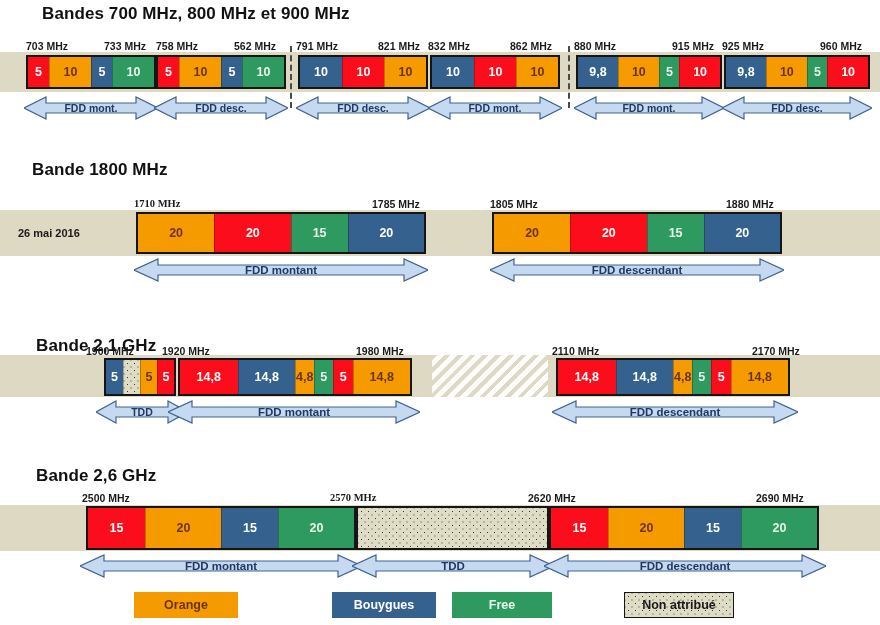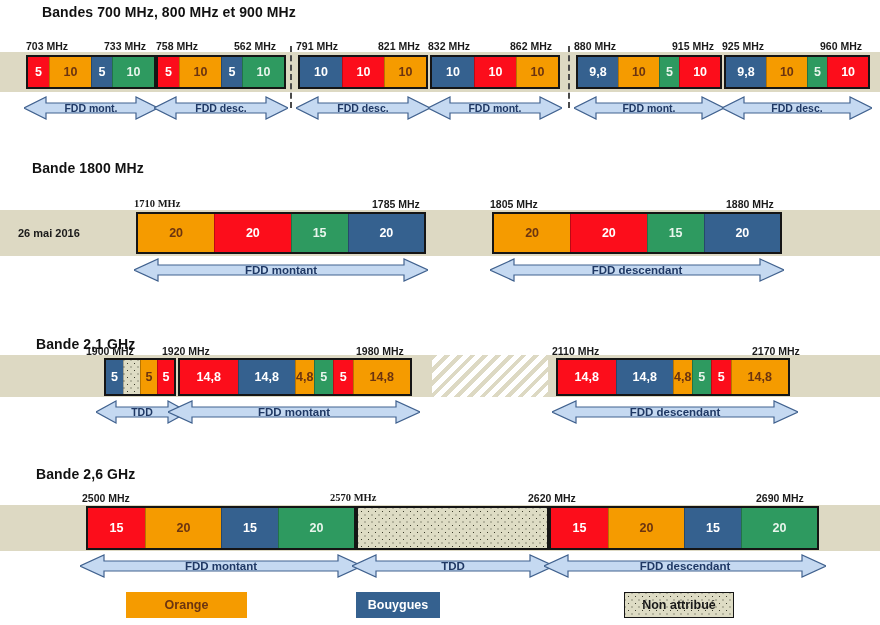--- a/index.html
+++ b/index.html
@@ -7,21 +7,21 @@
     width:880px;height:625px;
     background:#ffffff;
     font-family:"Liberation Sans", sans-serif;
     color:#1a1a1a;
     position:relative;
     overflow:hidden;
   }
   .section{position:absolute;left:0;width:880px;}
   .sec-title{
     position:absolute;
-    font-size:14px;font-weight:bold;color:#111111;
+    font-size:17px;font-weight:bold;color:#111111;
     letter-spacing:.1px;white-space:nowrap;
   }
   
   .strip{
     position:absolute;left:0;width:880px;
     background:#DDD9C3;
   }
   
   .hatch{
     position:absolute;
@@ -335,16 +335,17 @@
   </div>
   <div class="arrow" style="left:544px;top:552px;width:282px;height:28px;">
     <svg width="282" height="28" viewBox="0 0 282 28">
         <polygon points="0,14 24,3 24,9 258,9 258,3 282,14 258,25 258,19 24,19 24,25" fill="#C5D9F1" stroke="#41628F" stroke-width="1.2"></polygon>
       </svg>
     <span class="alabel">FDD descendant</span>
   </div>
 </div>
 
 <div class="legend">
-  <div class="lg-item c-orange" style="left:126px;width:121px;">Orange</div>
-  <div class="lg-item c-bouygues" style="left:356px;width:84px;">Bouygues</div>
+  <div class="lg-item c-orange" style="left:134px;width:104px;">Orange</div>
+  <div class="lg-item c-bouygues" style="left:332px;width:104px;">Bouygues</div>
+  <div class="lg-item c-free" style="left:452px;width:100px;">Free</div>
   <div class="lg-item c-none lg-none" style="left:624px;width:110px;">Non attribué</div>
 </div>
 
 </body></html>

